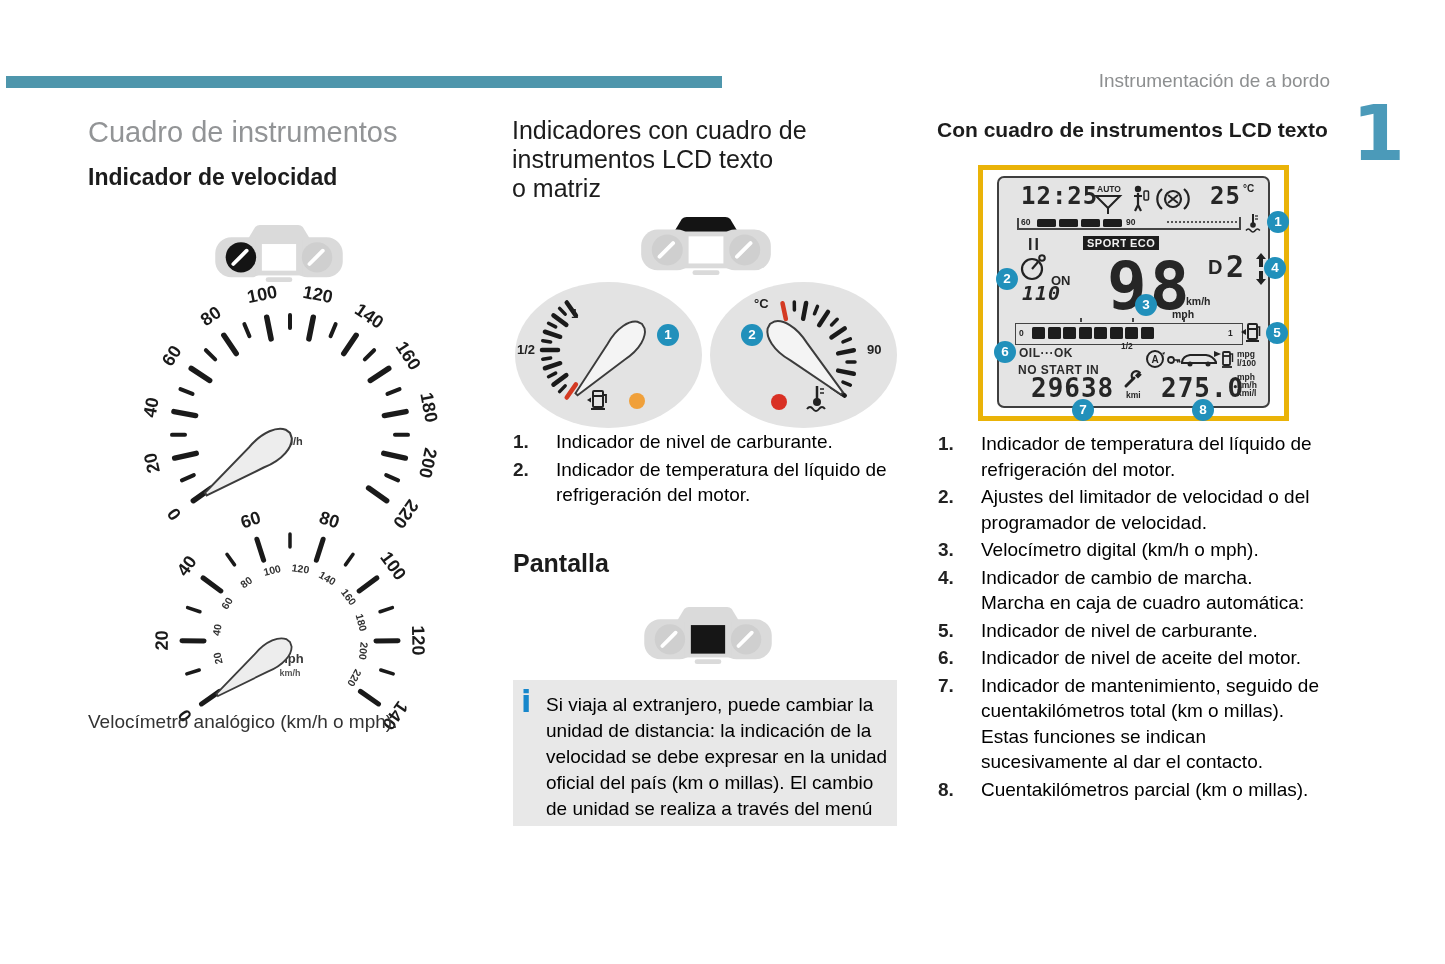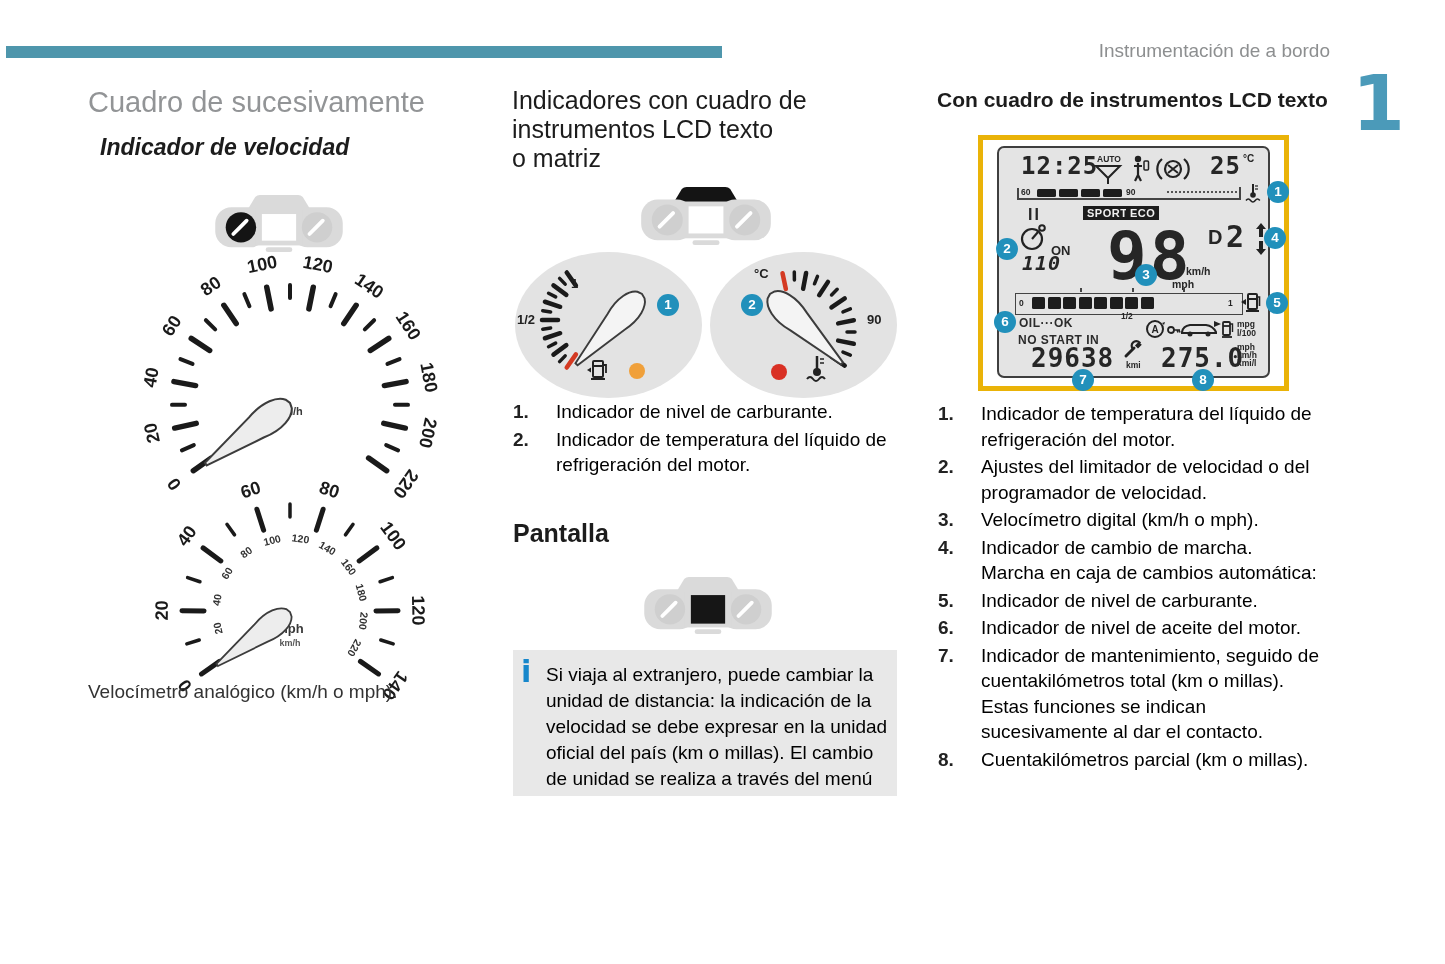--- a/index.html
+++ b/index.html
@@ -1,17 +1,17 @@
 <!DOCTYPE html>
 <html><head>
 <meta charset="utf-8">
 <style>
   html,body{margin:0;padding:0;background:#fff;}
   .page{position:relative;width:1445px;height:796px;background:#fff;overflow:hidden;
-        font-family:"Liberation Sans",sans-serif;color:#333;}
+        font-family:"Liberation Sans",sans-serif;color:#333;margin-top:30px;}
   .abs{position:absolute;}
   .h-gray{font-size:29px;color:#929496;}
   .h2{font-size:23px;font-weight:bold;color:#1c1c1c;}
   .h2m{font-size:25px;font-weight:normal;color:#1c1c1c;line-height:29px;white-space:pre-line;}
   .h3{font-size:21px;font-weight:bold;color:#1c1c1c;}
   .body-t{font-size:19px;line-height:25.5px;color:#000000;white-space:pre-line;}
   .li{display:flex;margin-bottom:2px;}
   .num{flex:none;width:43px;font-size:19px;line-height:25.5px;font-weight:bold;color:#222;}
   .caption{font-size:19px;color:#333;}
   .runhead{font-size:19px;color:#8d8f90;text-align:right;}
@@ -46,22 +46,22 @@
     <path id="needle" d="M100,-1.5 L40,-12 C20,-17 6,-12 1.5,-5 L0,0 L1.5,5 C6,12 20,17 40,12 L100,1.5 Z"></path>
   </defs>
 </svg>
 
 <div class="page">
 
   <div class="abs topbar" style="left:6px;top:46px;width:716px;height:12px;"></div>
   <div class="abs runhead" style="left:950px;top:40px;width:380px;">Instrumentación de a bordo</div>
   <div class="abs chapter" style="left:1352px;top:66px;">1</div>
 
-  <div class="abs h-gray" style="left:88px;top:86px;">Cuadro de sucesivamente</div>
-  <div class="abs h2" style="left:100px;top:134px;font-style:italic;">Indicador de velocidad</div>
+  <div class="abs h-gray" style="left:88px;top:86px;">Cuadro de instrumentos</div>
+  <div class="abs h2" style="left:88px;top:134px;">Indicador de velocidad</div>
 
   <svg class="abs" style="left:212px;top:195px;" width="134" height="59" viewBox="0 0 140 62">
     <path d="M45,2 Q47,0 50,0 L90,0 Q93,0 95,2 L104,17 L36,17 Z" fill="#dadada"></path>
     <rect x="3" y="13" width="54" height="42" rx="17" fill="#dadada"></rect>
     <rect x="83" y="13" width="54" height="42" rx="17" fill="#dadada"></rect>
     <rect x="45" y="15" width="50" height="38" fill="#dadada"></rect>
     <rect x="52" y="20" width="36" height="28" fill="#ffffff"></rect>
     <rect x="56" y="55" width="28" height="5" rx="2.5" fill="#dadada"></rect>
     <circle cx="30" cy="34" r="16" fill="#141414"></circle>
     <circle cx="110" cy="34" r="16" fill="#cfcfcf"></circle>
@@ -430,21 +430,21 @@
       <span class="body-t">Ajustes del limitador de velocidad o del
 programador de velocidad.</span>
     </div>
     <div class="li">
       <span class="num">3.</span>
       <span class="body-t">Velocímetro digital (km/h o mph).</span>
     </div>
     <div class="li">
       <span class="num">4.</span>
       <span class="body-t">Indicador de cambio de marcha.
-Marcha en caja de cambios automática:</span>
+Marcha en caja de cuadro automática:</span>
     </div>
     <div class="li">
       <span class="num">5.</span>
       <span class="body-t">Indicador de nivel de carburante.</span>
     </div>
     <div class="li">
       <span class="num">6.</span>
       <span class="body-t">Indicador de nivel de aceite del motor.</span>
     </div>
     <div class="li">

